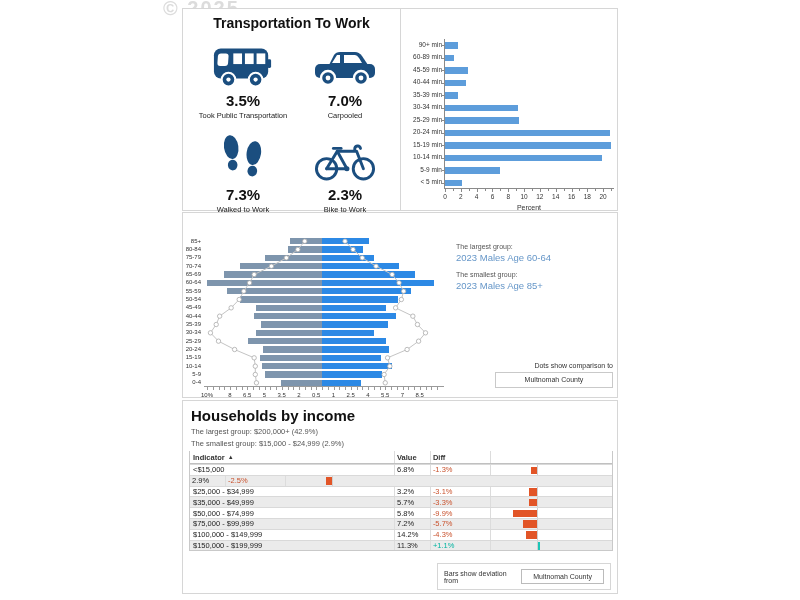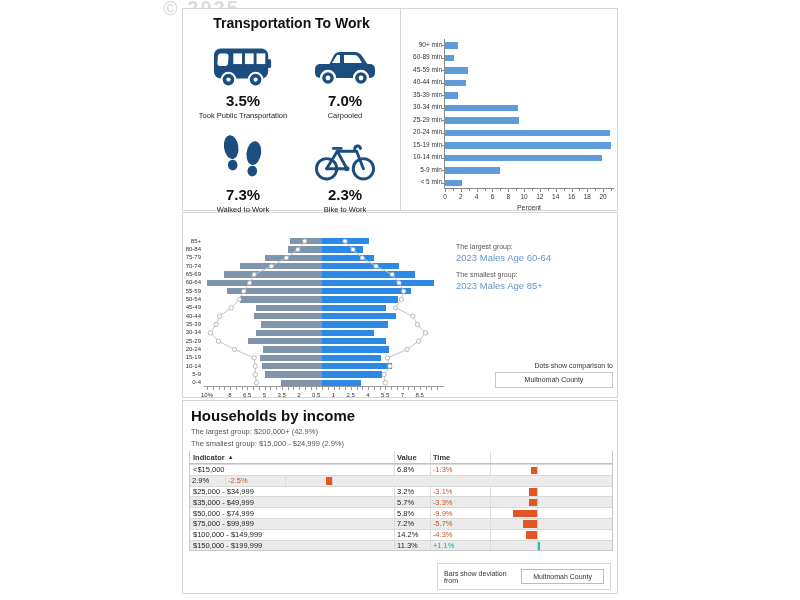--- a/index.html
+++ b/index.html
@@ -391,21 +391,21 @@
 </div>
 
 <div class="panel" id="panel-income">
   <div class="ptitle">Households by income</div>
   <div class="sub">The largest group: $200,000+ (42.9%)</div>
   <div class="sub">The smallest group: $15,000 - $24,999 (2.9%)</div>
   <div id="income-table">
       <div class="it-row head">
         <div class="c-ind">Indicator<span class="sort-arrow">▲</span></div>
         <div class="c-val">Value</div>
-        <div class="c-diff">Time</div>
+        <div class="c-diff">Diff</div>
         <div class="c-bar"></div>
       </div>
       <div class="it-row">
         <div class="c-ind">&lt;$15,000</div>
         <div class="c-val">6.8%</div>
         <div class="c-diff" style="color: rgb(201, 81, 44);">-1.3%</div>
         <div class="c-bar">
           <div class="zero"></div>
           <div class="dev" style="width: 5.76px; left: 40.24px; background: rgb(226, 85, 39);"></div>
         </div>

